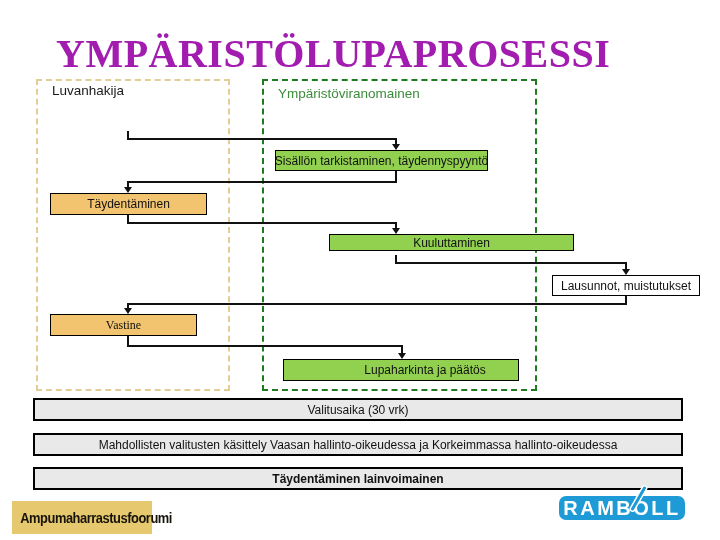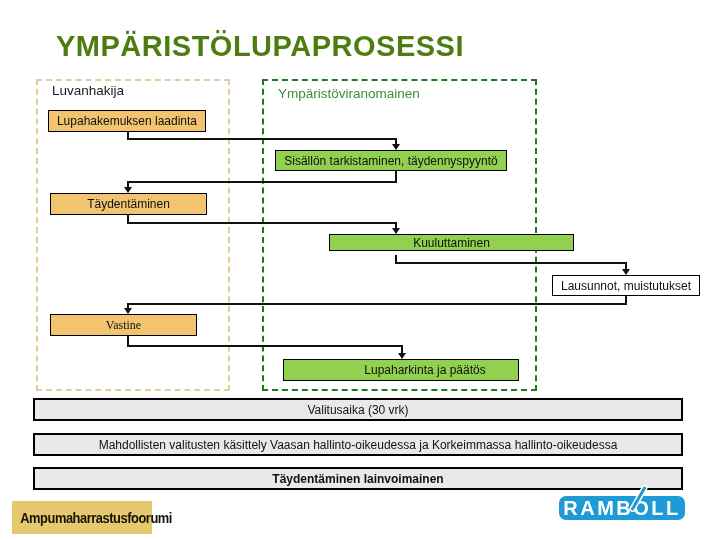--- a/index.html
+++ b/index.html
@@ -10,25 +10,26 @@
     background: #ffffff;
     overflow: hidden;
     font-family: "Liberation Sans", "DejaVu Sans", sans-serif;
     color: #111;
   }
   .title {
     position: absolute;
     left: 56px;
     top: 30px;
     margin: 0;
-    font-size: 29px;
+    font-size: 40px;
     font-weight: 700;
     letter-spacing: 0.5px;
-    color: #4d7c0f;
-    white-space: nowrap;
+    color: #a21caf;
+    white-space: nowrap;
+    font-family: Liberation Serif, serif;
   }
   .lane {
     position: absolute;
     box-sizing: border-box;
     border: 2px dashed;
     background: transparent;
   }
   .lane-applicant {
     left: 36px; top: 79px; width: 194px; height: 312px;
     border-color: var(--applicant-lane-border, #E3CD96);
@@ -55,21 +56,21 @@
     justify-content: center;
     font-size: 12px;
     white-space: nowrap;
     z-index: 3;
   }
   .node.applicant { background: var(--applicant-fill, #F3C46F); }
   .node.authority { background: var(--authority-fill, #92D050); }
   .node.plain     { background: #ffffff; }
 
   .n-laadinta      { left: 48px;  top: 110px; width: 158px; height: 22px; }
-  .n-tarkistaminen { left: 275px; top: 150px; width: 232px; height: 21px; }
+  .n-tarkistaminen { left: 275px; top: 150px; width: 213px; height: 21px; }
   .n-taydentaminen { left: 50px;  top: 193px; width: 157px; height: 22px; }
   .n-kuuluttaminen { left: 286px; top: 234px; width: 245px; height: 17px; margin-left: 43px; }
   .n-lausunnot     { left: 552px; top: 275px; width: 148px; height: 21px; }
   .n-vastine       { left: 50px;  top: 314px; width: 147px; height: 22px; font-family: Liberation Serif, serif; }
   .n-lupaharkinta  { left: 283px; top: 359px; width: 236px; height: 22px; padding-left: 48px; }
 
   .connectors { position: absolute; left: 0; top: 0; z-index: 2; }
   .connectors path.line { fill: none; stroke: #111; stroke-width: 2; }
   .connectors path.head { fill: #111; stroke: none; }
 
@@ -164,21 +165,20 @@
     <path class="line" d="M396 255 V263 H626 V269"></path>
     <path class="head" d="M622 269 h8 l-4 6 z"></path>
 
     <path class="line" d="M626 296 V304 H128 V308"></path>
     <path class="head" d="M124 308 h8 l-4 6 z"></path>
 
     <path class="line" d="M128 336 V346 H402 V353"></path>
     <path class="head" d="M398 353 h8 l-4 6 z"></path>
   </svg>
 
-  <div class="node applicant n-laadinta">Lupahakemuksen laadinta</div>
   <div class="node authority n-tarkistaminen">Sisällön tarkistaminen, täydennyspyyntö</div>
   <div class="node applicant n-taydentaminen">Täydentäminen</div>
   <div class="node authority n-kuuluttaminen">Kuuluttaminen</div>
   <div class="node plain n-lausunnot">Lausunnot, muistutukset</div>
   <div class="node applicant n-vastine">Vastine</div>
   <div class="node authority n-lupaharkinta">Lupaharkinta ja päätös</div>
 
   <div class="bar bar-1">
     <span>Valitusaika (30 vrk)</span>
   </div>

